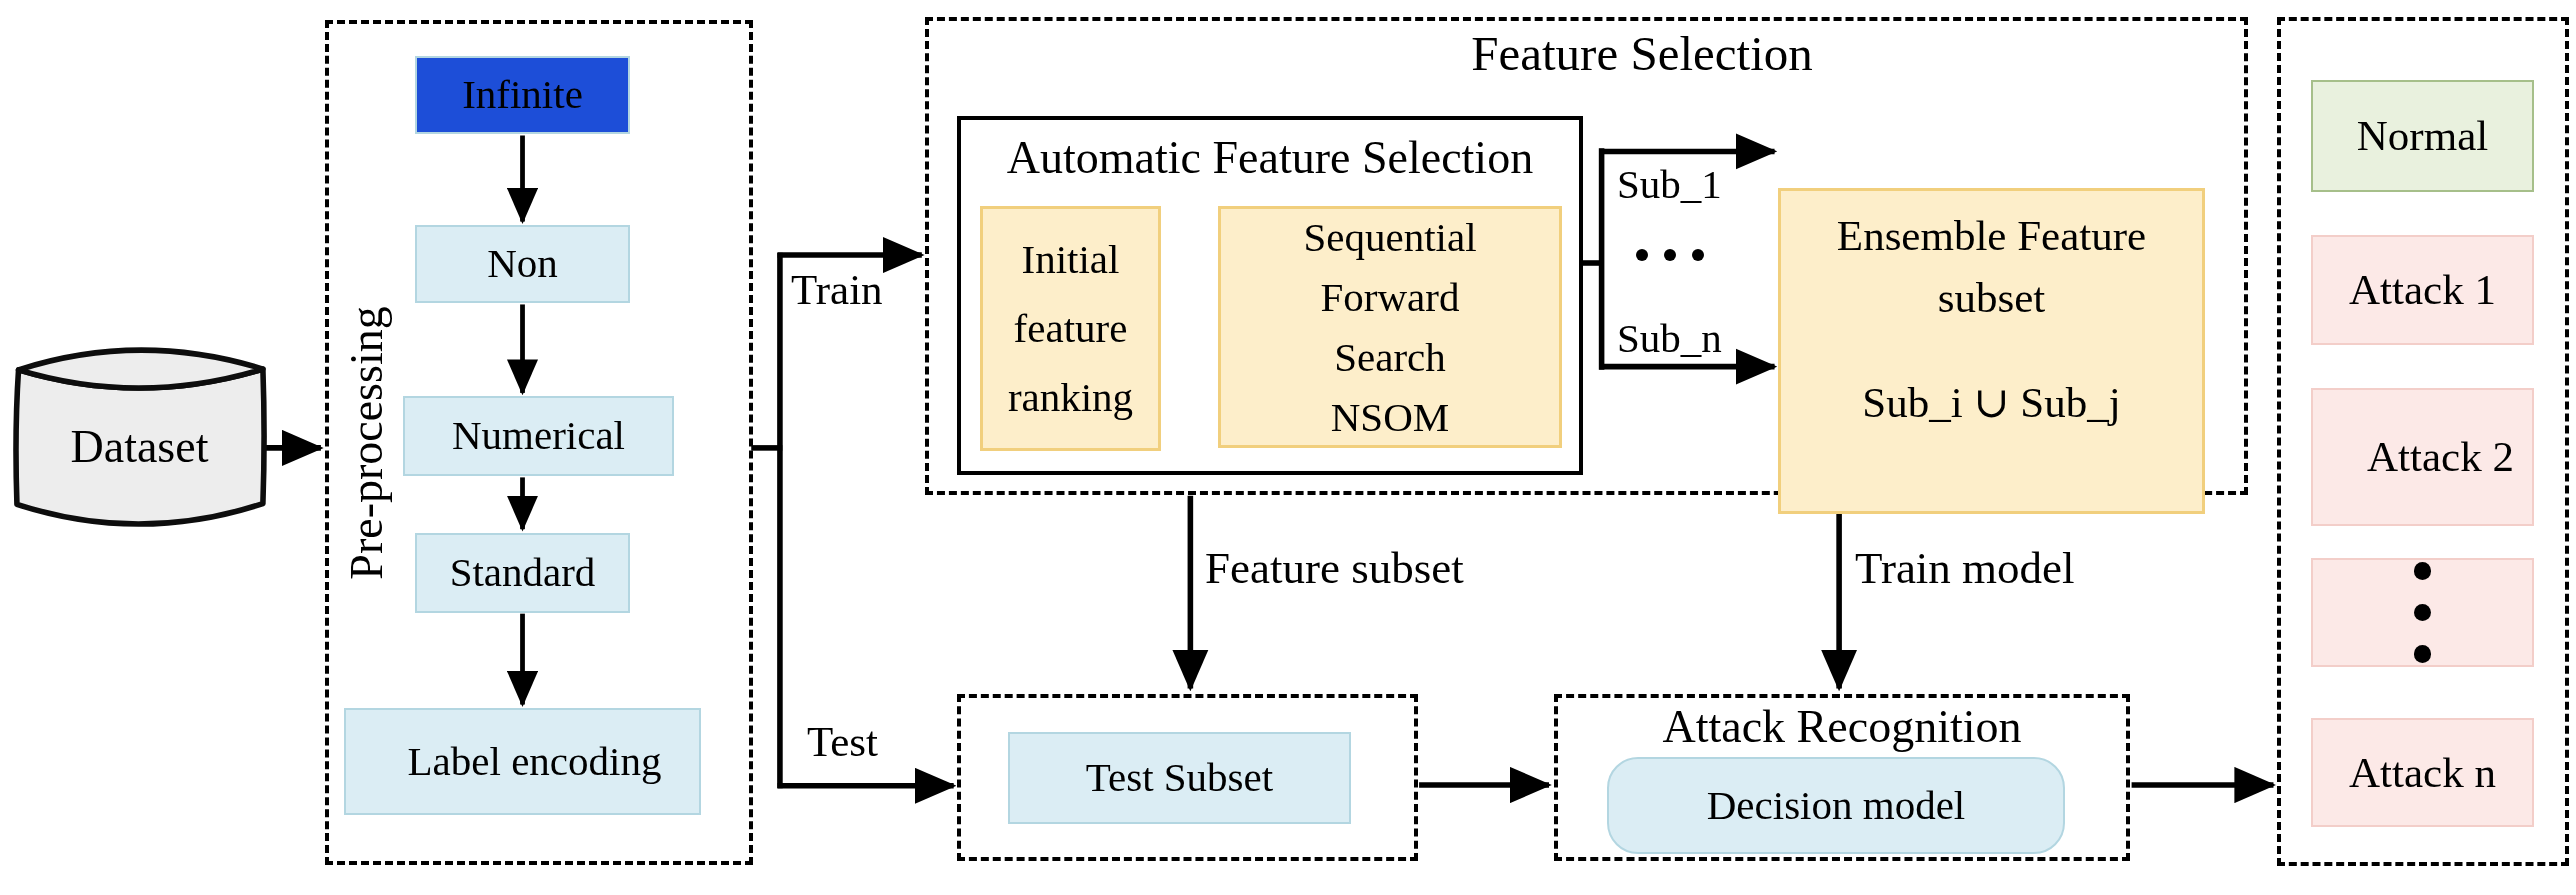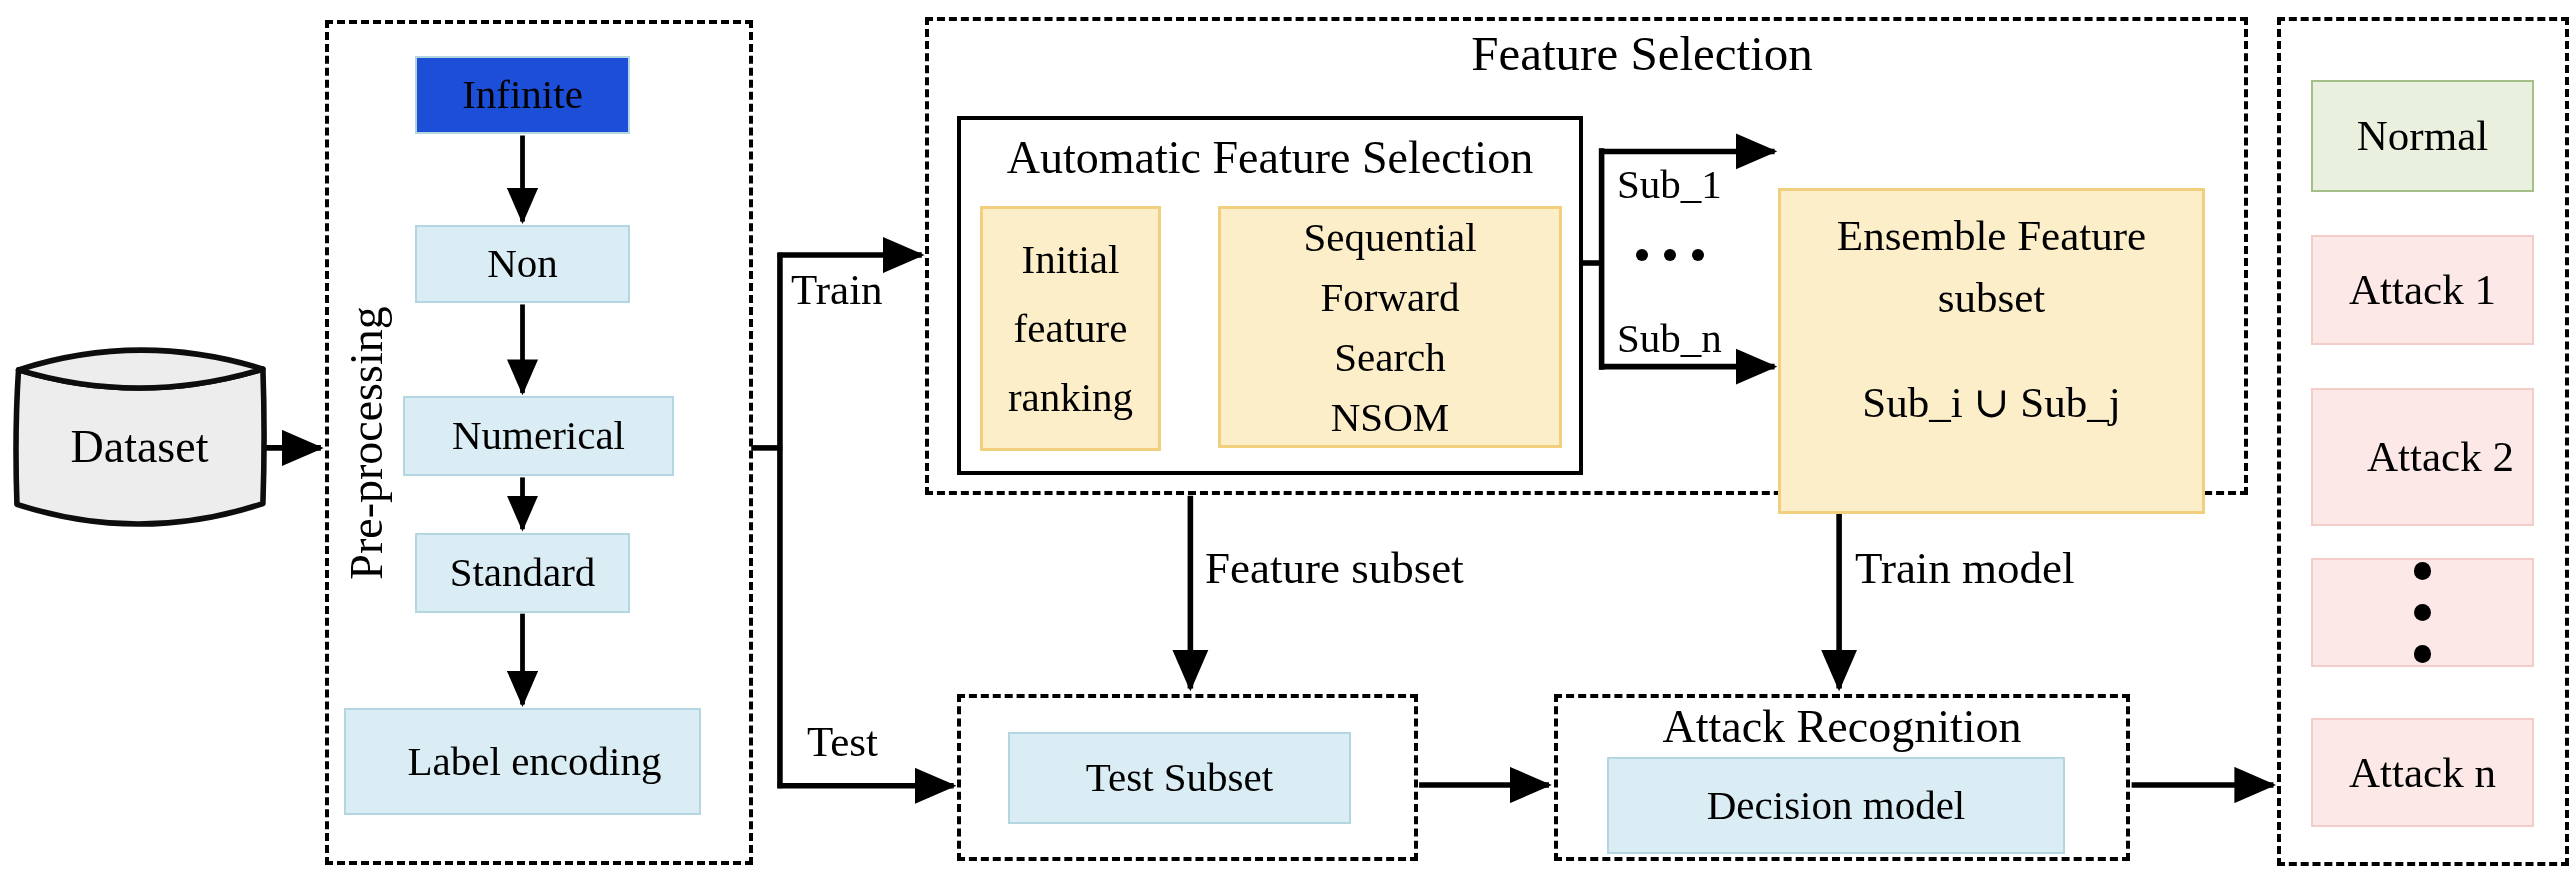--- a/index.html
+++ b/index.html
@@ -117,21 +117,21 @@
   </div>
 
   <div class="abs t56" style="left:1205px;top:544px;width:319px;">Feature subset</div>
   <div class="abs t56" style="left:1855px;top:544px;width:319px;">Train model</div>
 
   <div class="abs dashed" style="left:957px;top:694px;width:461px;height:167px;"></div>
   <div class="abs cbox box-blue t52" style="left: 1008px; top: 732px; width: 343px; height: 92px; background: rgb(219, 237, 244); border-color: rgb(179, 214, 225);">Test Subset</div>
 
   <div class="abs dashed" style="left:1554px;top:694px;width:576px;height:167px;"></div>
   <div class="abs cbox t58" style="left:1554px;top:703px;width:576px;height:49px;">Attack Recognition</div>
-  <div class="abs cbox box-blue t52" style="left: 1607px; top: 757px; width: 458px; height: 97px; background: rgb(219, 237, 244); border-color: rgb(179, 214, 225);">Decision model</div>
+  <div class="abs cbox box-blue t52" style="left: 1607px; top: 757px; width: 458px; height: 97px; background: rgb(219, 237, 244); border-color: rgb(179, 214, 225); border-radius: 31px;">Decision model</div>
 
   <div class="abs dashed" style="left:2277px;top:16.7px;width:292px;height:849px;"></div>
   <div class="abs cbox box-green t54" style="left: 2311px; top: 80px; width: 223px; height: 112px; background: rgb(233, 241, 222); border-color: rgb(166, 191, 138);">Normal</div>
   <div class="abs cbox box-pink t54" style="left: 2311px; top: 235px; width: 223px; height: 110px; background: rgb(252, 233, 231); border-color: rgb(243, 206, 201);">Attack 1</div>
   <div class="abs cbox box-pink t54" style="left: 2311px; top: 388px; width: 223px; height: 138px; background: rgb(252, 233, 231); border-color: rgb(243, 206, 201); padding-left: 36px;">Attack 2</div>
   <div class="abs cbox box-pink vdots" style="left: 2311px; top: 558px; width: 223px; height: 109px; background: rgb(252, 233, 231); border-color: rgb(243, 206, 201);">
       <i></i>
       <i></i>
       <i></i>
     </div>

